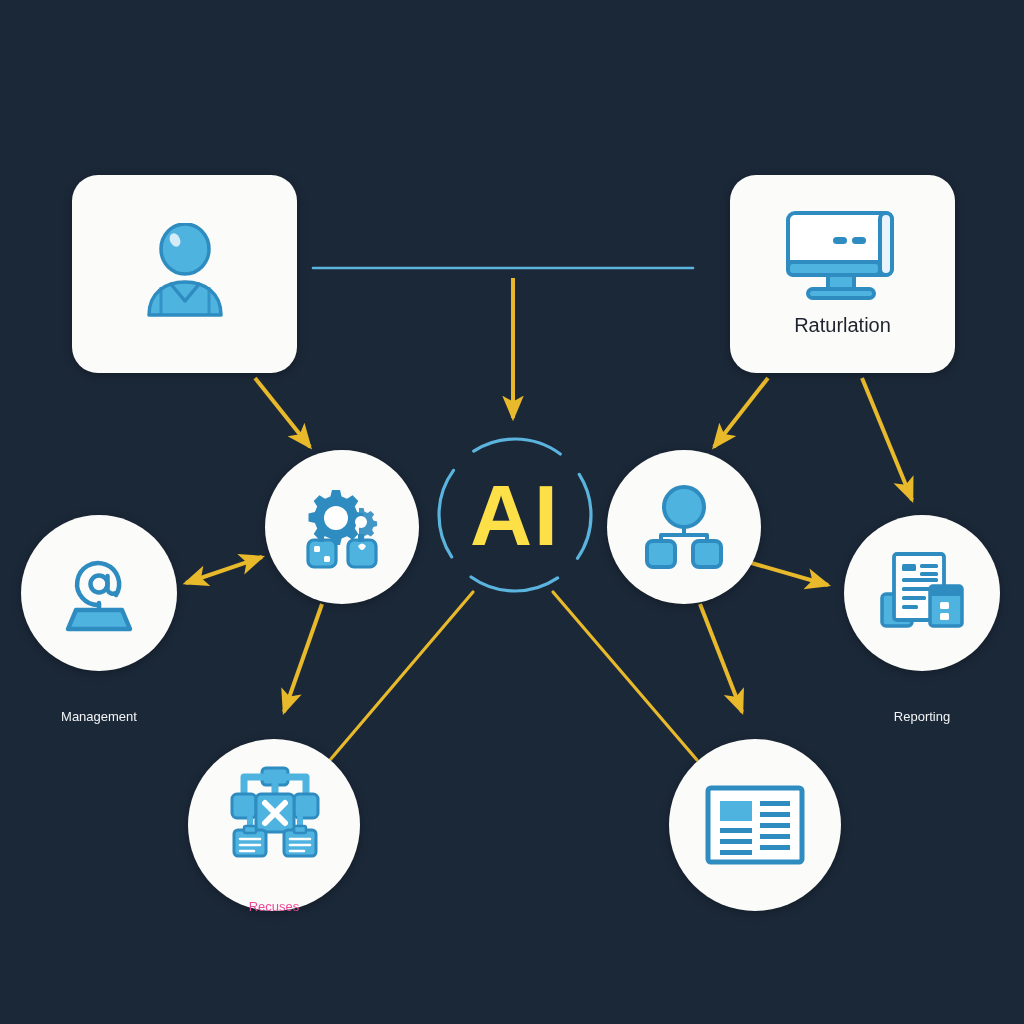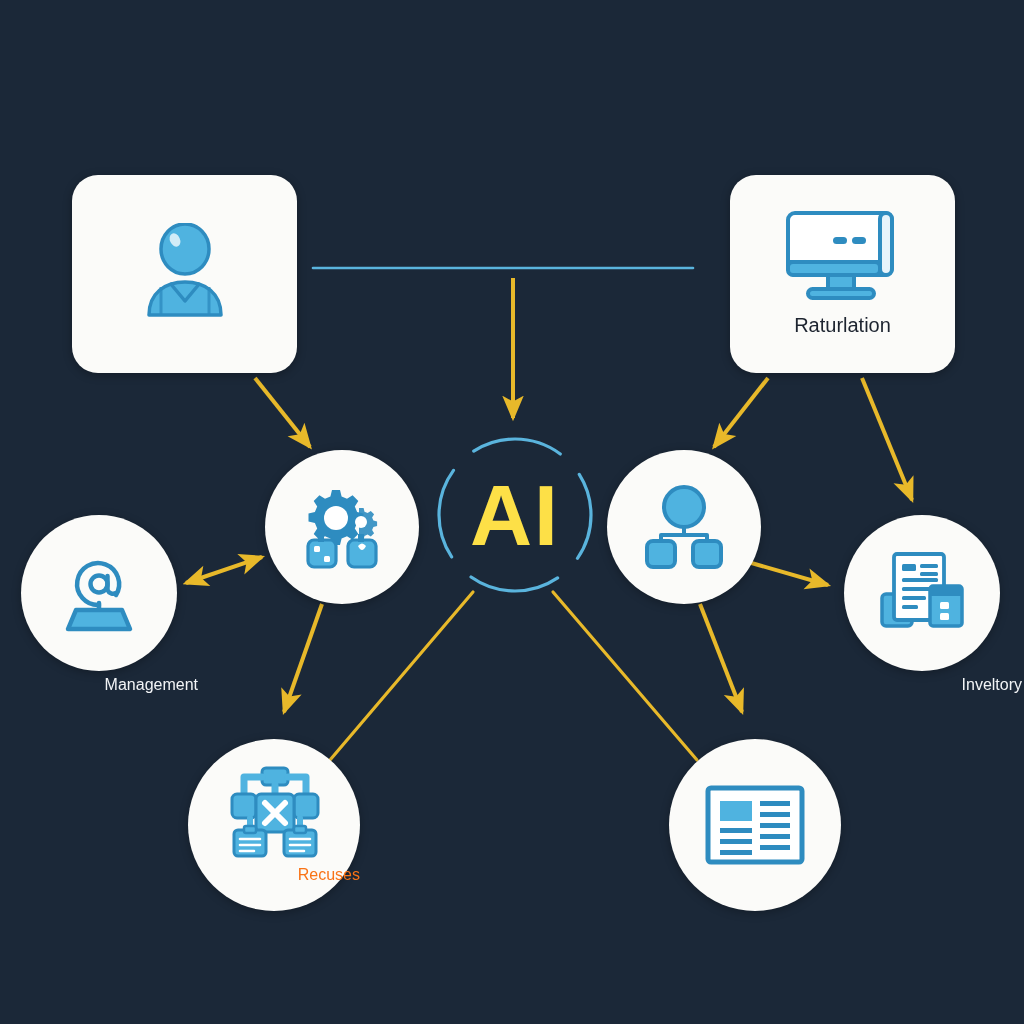--- a/index.html
+++ b/index.html
@@ -65,27 +65,28 @@
     z-index: 5;
   }
   .node .node-icon {
     display: flex;
     align-items: center;
     justify-content: center;
   }
   .node-label {
     position: absolute;
     color: #f2f4f6;
-    font-size: 16px;
-    text-align: right;
+    font-size: 13px;
+    text-align: center;
     z-index: 6;
     white-space: nowrap;
+    margin-top: 33px;
   }
   .node-label.dark {
-    color: #f97316;
+    color: #ec4899;
   }
 
   
   #ai-hub {
     position: absolute;
     z-index: 4;
     display: flex;
     align-items: center;
     justify-content: center;
   }
@@ -232,21 +233,21 @@
           <rect x="24" y="46" width="24" height="4" rx="1.5"></rect>
           <rect x="24" y="55" width="16" height="4" rx="1.5"></rect>
         </g>
         <rect x="52" y="36" width="32" height="40" rx="3" fill="#4fb3e0" stroke="#2e8cc0" stroke-width="3.5"></rect>
         <rect x="52" y="36" width="32" height="10" fill="#2e8cc0"></rect>
         <rect x="62" y="52" width="9" height="7" rx="1.5" fill="#ffffff"></rect>
         <rect x="62" y="63" width="9" height="7" rx="1.5" fill="#ffffff"></rect>
       </svg>
     </span>
   </div>
-  <div class="node-label" style="left:822px; top:676px; width:200px;">Inveltory</div>
+  <div class="node-label" style="left:822px; top:676px; width:200px;">Reporting</div>
 
   <div class="node" style="left:188px; top:739px; width:172px; height:172px;">
     <span class="node-icon" style="margin-bottom:26px;">
       <svg width="104" height="92" viewBox="0 0 104 92" xmlns="http://www.w3.org/2000/svg">
         <rect x="40" y="2" width="26" height="17" rx="4" fill="#4fb3e0" stroke="#2e8cc0" stroke-width="3"></rect>
         <path d="M22,11 L40,11 M66,11 L84,11 M22,11 L22,28 M84,11 L84,28 M53,19 L53,30" fill="none" stroke="#4fb3e0" stroke-width="7" stroke-linecap="round" stroke-linejoin="round"></path>
         <rect x="10" y="28" width="24" height="24" rx="5" fill="#4fb3e0" stroke="#2e8cc0" stroke-width="3"></rect>
         <rect x="72" y="28" width="24" height="24" rx="5" fill="#4fb3e0" stroke="#2e8cc0" stroke-width="3"></rect>
         <rect x="34" y="28" width="38" height="38" rx="5" fill="#4fb3e0" stroke="#2e8cc0" stroke-width="3"></rect>
         <path d="M43,37 L63,57 M63,37 L43,57" stroke="#ffffff" stroke-width="6" stroke-linecap="round"></path>

